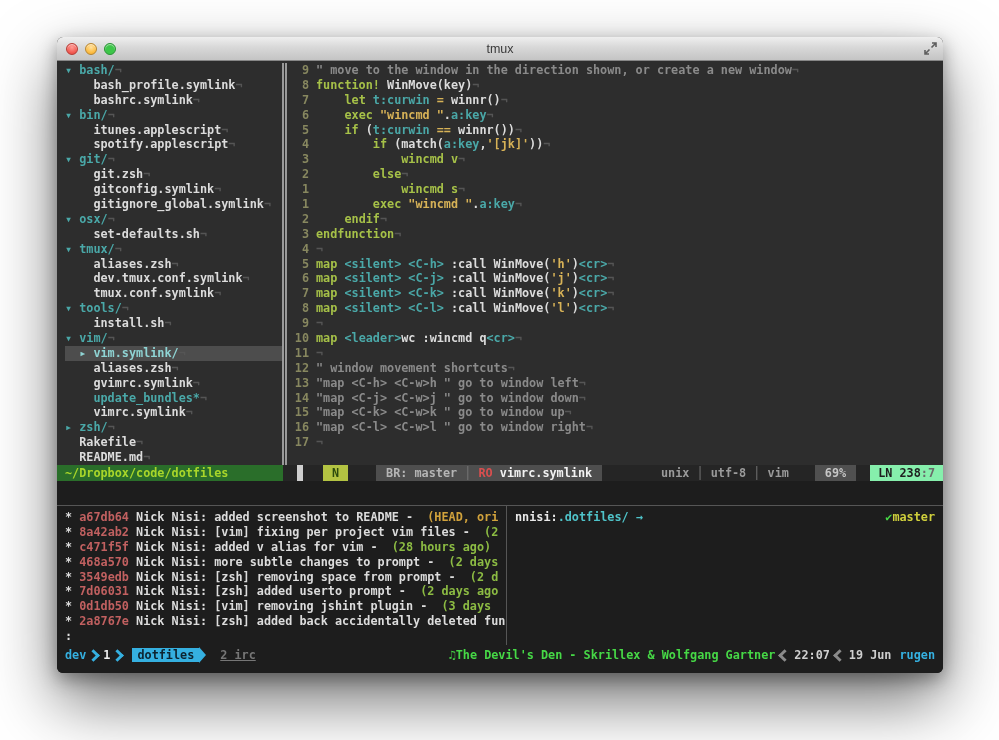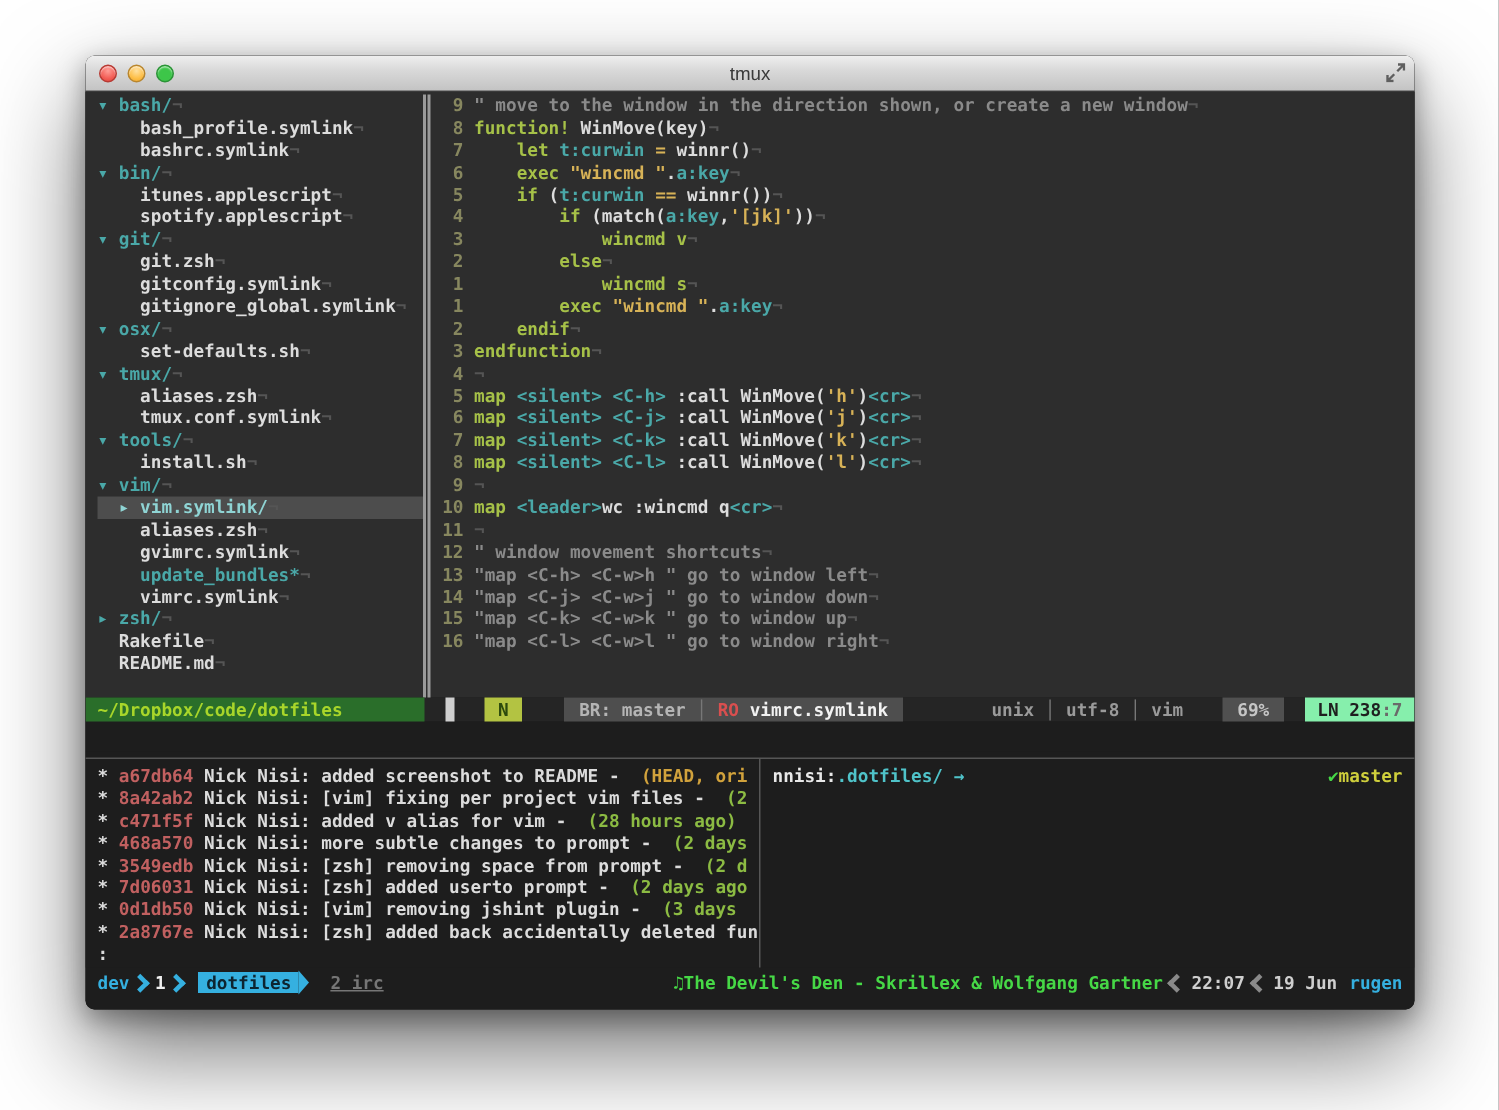--- a/index.html
+++ b/index.html
@@ -116,20 +116,21 @@
             <div class="tline"><span class="sw">    itunes.applescript</span><span class="se">¬</span></div>
             <div class="tline"><span class="sw">    spotify.applescript</span><span class="se">¬</span></div>
             <div class="tline"><span class="sc">▾ git/</span><span class="se">¬</span></div>
             <div class="tline"><span class="sw">    git.zsh</span><span class="se">¬</span></div>
             <div class="tline"><span class="sw">    gitconfig.symlink</span><span class="se">¬</span></div>
             <div class="tline"><span class="sw">    gitignore_global.symlink</span><span class="se">¬</span></div>
             <div class="tline"><span class="sc">▾ osx/</span><span class="se">¬</span></div>
             <div class="tline"><span class="sw">    set-defaults.sh</span><span class="se">¬</span></div>
             <div class="tline"><span class="sc">▾ tmux/</span><span class="se">¬</span></div>
             <div class="tline"><span class="sw">    aliases.zsh</span><span class="se">¬</span></div>
+            <div class="tline"><span class="sw">    dev.tmux.conf.symlink</span><span class="se">¬</span></div>
             <div class="tline"><span class="sw">    tmux.conf.symlink</span><span class="se">¬</span></div>
             <div class="tline"><span class="sc">▾ tools/</span><span class="se">¬</span></div>
             <div class="tline"><span class="sw">    install.sh</span><span class="se">¬</span></div>
             <div class="tline"><span class="sc">▾ vim/</span><span class="se">¬</span></div>
             <div class="tline selrow"><span class="slc">  ▸ vim.symlink/</span><span class="se">¬</span></div>
             <div class="tline"><span class="sw">    aliases.zsh</span><span class="se">¬</span></div>
             <div class="tline"><span class="sw">    gvimrc.symlink</span><span class="se">¬</span></div>
             <div class="tline"><span class="sc">    update_bundles*</span><span class="se">¬</span></div>
             <div class="tline"><span class="sw">    vimrc.symlink</span><span class="se">¬</span></div>
             <div class="tline"><span class="sc">▸ zsh/</span><span class="se">¬</span></div>
@@ -156,20 +157,21 @@
             <div class="tline"><span class="lnum">7</span><span class="sk">map </span><span class="sc">&lt;silent&gt;</span><span class="sw"> </span><span class="sc">&lt;C-k&gt;</span><span class="sw"> :call WinMove(</span><span class="ss">'k'</span><span class="sw">)</span><span class="sc">&lt;cr&gt;</span><span class="se">¬</span></div>
             <div class="tline"><span class="lnum">8</span><span class="sk">map </span><span class="sc">&lt;silent&gt;</span><span class="sw"> </span><span class="sc">&lt;C-l&gt;</span><span class="sw"> :call WinMove(</span><span class="ss">'l'</span><span class="sw">)</span><span class="sc">&lt;cr&gt;</span><span class="se">¬</span></div>
             <div class="tline"><span class="lnum">9</span><span class="se">¬</span></div>
             <div class="tline"><span class="lnum">10</span><span class="sk">map </span><span class="sc">&lt;leader&gt;</span><span class="sw">wc :wincmd q</span><span class="sc">&lt;cr&gt;</span><span class="se">¬</span></div>
             <div class="tline"><span class="lnum">11</span><span class="se">¬</span></div>
             <div class="tline"><span class="lnum">12</span><span class="sg2">" window movement shortcuts</span><span class="se">¬</span></div>
             <div class="tline"><span class="lnum">13</span><span class="sg2">"map &lt;C-h&gt; &lt;C-w&gt;h " go to window left</span><span class="se">¬</span></div>
             <div class="tline"><span class="lnum">14</span><span class="sg2">"map &lt;C-j&gt; &lt;C-w&gt;j " go to window down</span><span class="se">¬</span></div>
             <div class="tline"><span class="lnum">15</span><span class="sg2">"map &lt;C-k&gt; &lt;C-w&gt;k " go to window up</span><span class="se">¬</span></div>
             <div class="tline"><span class="lnum">16</span><span class="sg2">"map &lt;C-l&gt; &lt;C-w&gt;l " go to window right</span><span class="se">¬</span></div>
+            <div class="tline"><span class="lnum">17</span><span class="se">¬</span></div>
           </div>
       </div>
 
       <div class="statusline">
         <div class="sl-green">~/Dropbox/code/dotfiles</div>
         <div class="sl-lightgap"></div>
         <div class="sl-mode">N</div>
         <div class="sl-seg1"><span>BR: master</span><span class="sl-dim"> │ </span><span class="sl-ro">RO</span><span> </span><span class="sl-file">vimrc.symlink</span></div>
         <div class="sl-spacer"></div>
         <div class="sl-info"><span>unix</span><span class="sl-dim"> │ </span><span>utf-8</span><span class="sl-dim"> │ </span><span>vim</span></div>

